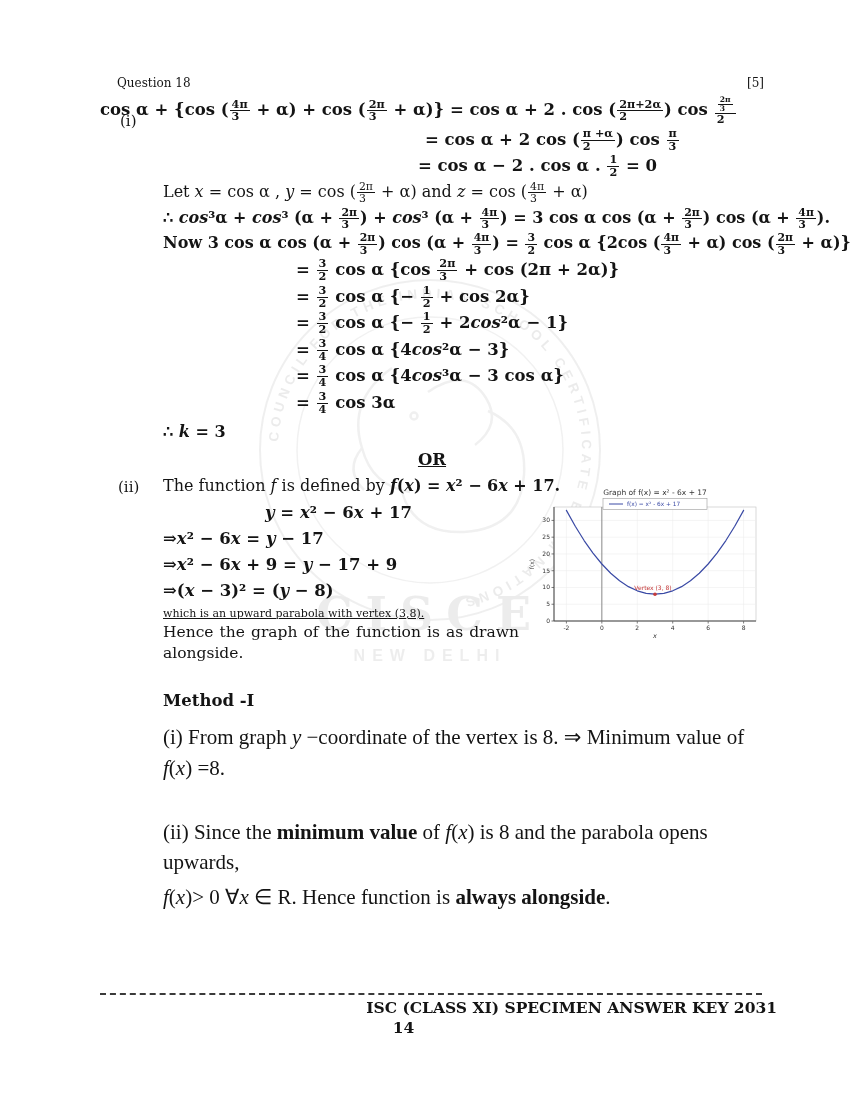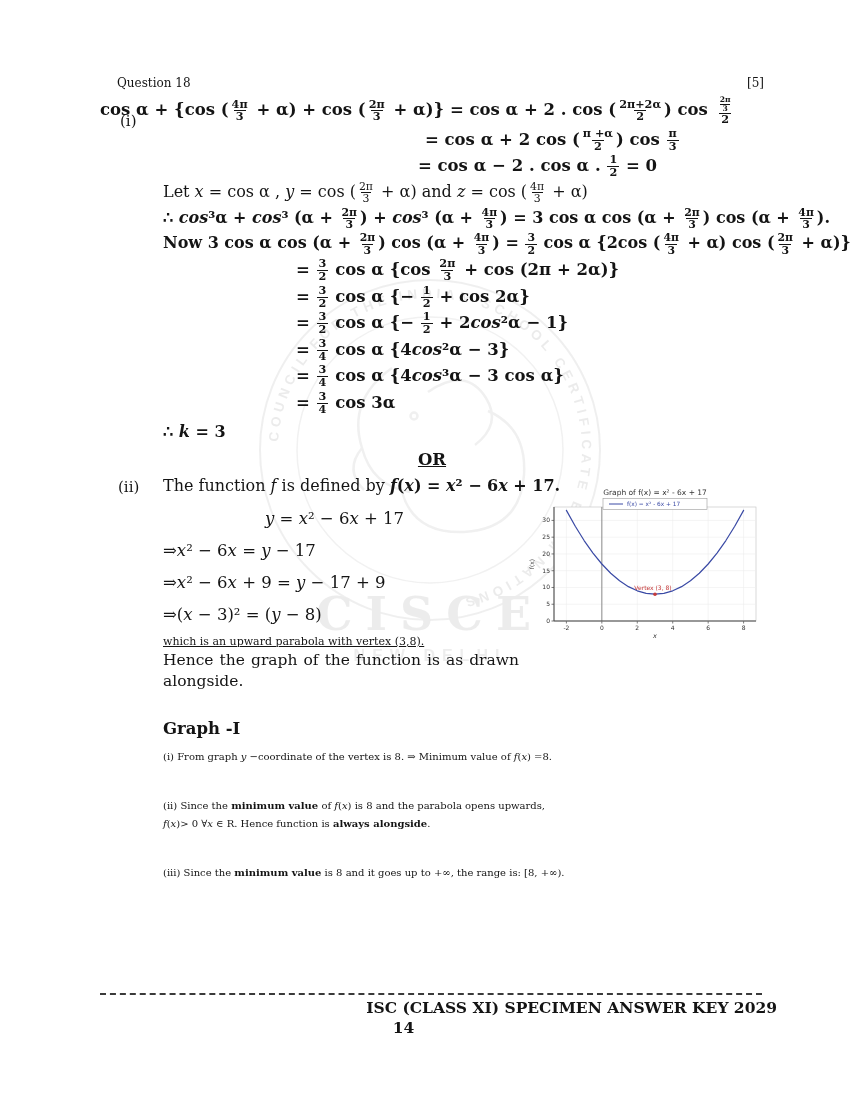--- a/index.html
+++ b/index.html
@@ -22,32 +22,32 @@
   .step{margin-left:63px;font-size:16px;font-weight:normal;}
   .step.bold{font-weight:bold;}
   .al{margin-left:196px;}
   .concl{margin-left:63px;margin-top:7px;font-size:16px;font-weight:bold;}
 
   .or-row{text-align:center;font-weight:bold;font-size:16.5px;margin:9px 0 7px 0;text-decoration:underline;}
 
   .intro{margin-left:63px;font-size:16px;line-height:1.3;}
   .row-b{display:flex;align-items:flex-start;margin-top:2px;}
   .col-text{margin-left:63px;width:392px;}
-  .ii-eq{font-weight:normal;font-size:16.5px;line-height:1.45;margin:8px 0;white-space:nowrap;}
+  .ii-eq{font-weight:bold;font-size:16.5px;line-height:1.45;margin:2px 0;white-space:nowrap;}
   .ind{margin-left:102px;}
   .note{font-size:11px;line-height:1.35;margin-top:4px;text-decoration:underline;}
   .note2{font-size:15.5px;line-height:1.4;width:356px;text-align:justify;}
   .col-graph{margin-left:auto;margin-top:-14px;}
 
   .method{margin-left:63px;margin-top:26px;}
   .method-title{font-weight:bold;font-size:16.5px;margin-bottom:12px;}
-  .mp{font-size:10px;line-height:1.45;margin-bottom:4px;}
+  .mp{font-size:21px;line-height:1.45;margin-bottom:4px;font-family:Liberation Serif, serif;}
   .gap{margin-top:34px;}
 
-  .frac{display:inline-flex;flex-direction:column;align-items:center;vertical-align:middle;
+  .frac{display:inline-flex;flex-direction:column;vertical-align:middle;
         line-height:1.05;font-size:0.68em;padding:0 1px;}
   .frac>.num{padding:0 2px;}
   .frac>.den{border-top:1.3px solid currentColor;padding:0 2px;}
 
   .footer{position:absolute;left:100px;top:993px;width:677px;z-index:1;}
   .footer-line{border-top:2px dashed #3a3a3a;width:662px;}
   .footer-title{text-align:right;font-weight:bold;font-size:15.5px;margin-top:3px;}
   .page-num{text-align:center;font-weight:bold;font-size:15.5px;margin-top:1px;margin-right:70px;}
 
   .graph-box svg{font-family:"DejaVu Sans","Liberation Sans",sans-serif;display:block;}
@@ -255,28 +255,27 @@
               <line x1="82" y1="19" x2="96" y2="19" stroke="#3a4aa5" stroke-width="1"></line>
               <text x="100" y="21.2" font-size="5.8" fill="#3a4aa5">f(x) = x² - 6x + 17</text>
               <text x="128" y="153" font-size="6.5" text-anchor="middle" fill="#333" font-style="italic">x</text>
               <text x="7" y="79" font-size="6" text-anchor="middle" fill="#333" transform="rotate(-90 7 79)">f(x)</text>
             </svg>
         </div>
       </div>
     </div>
 
     <div class="method">
-      <div class="method-title">Graph -I</div>
+      <div class="method-title">Method -I</div>
       <div class="mp">(i) From graph <i>y</i> −coordinate of the vertex is 8. ⇒ Minimum value of <i>f</i>(<i>x</i>) =8.</div>
       <div class="mp gap">(ii) Since the <b>minimum value</b> of <i>f</i>(<i>x</i>) is 8 and the parabola opens upwards,</div>
       <div class="mp"><i>f</i>(<i>x</i>)&gt; 0 ∀<i>x</i> ∈ R. Hence function is <b>always alongside</b>.</div>
-      <div class="mp gap">(iii) Since the <b>minimum value</b> is 8 and it goes up to +∞, the range is: [8, +∞).</div>
     </div>
 
   </div>
 
   <div class="footer">
     <div class="footer-line"></div>
-    <div class="footer-title">ISC (CLASS XI) SPECIMEN ANSWER KEY 2029</div>
+    <div class="footer-title">ISC (CLASS XI) SPECIMEN ANSWER KEY 2031</div>
     <div class="page-num">14</div>
   </div>
 
 </div>
 
 </body></html>

